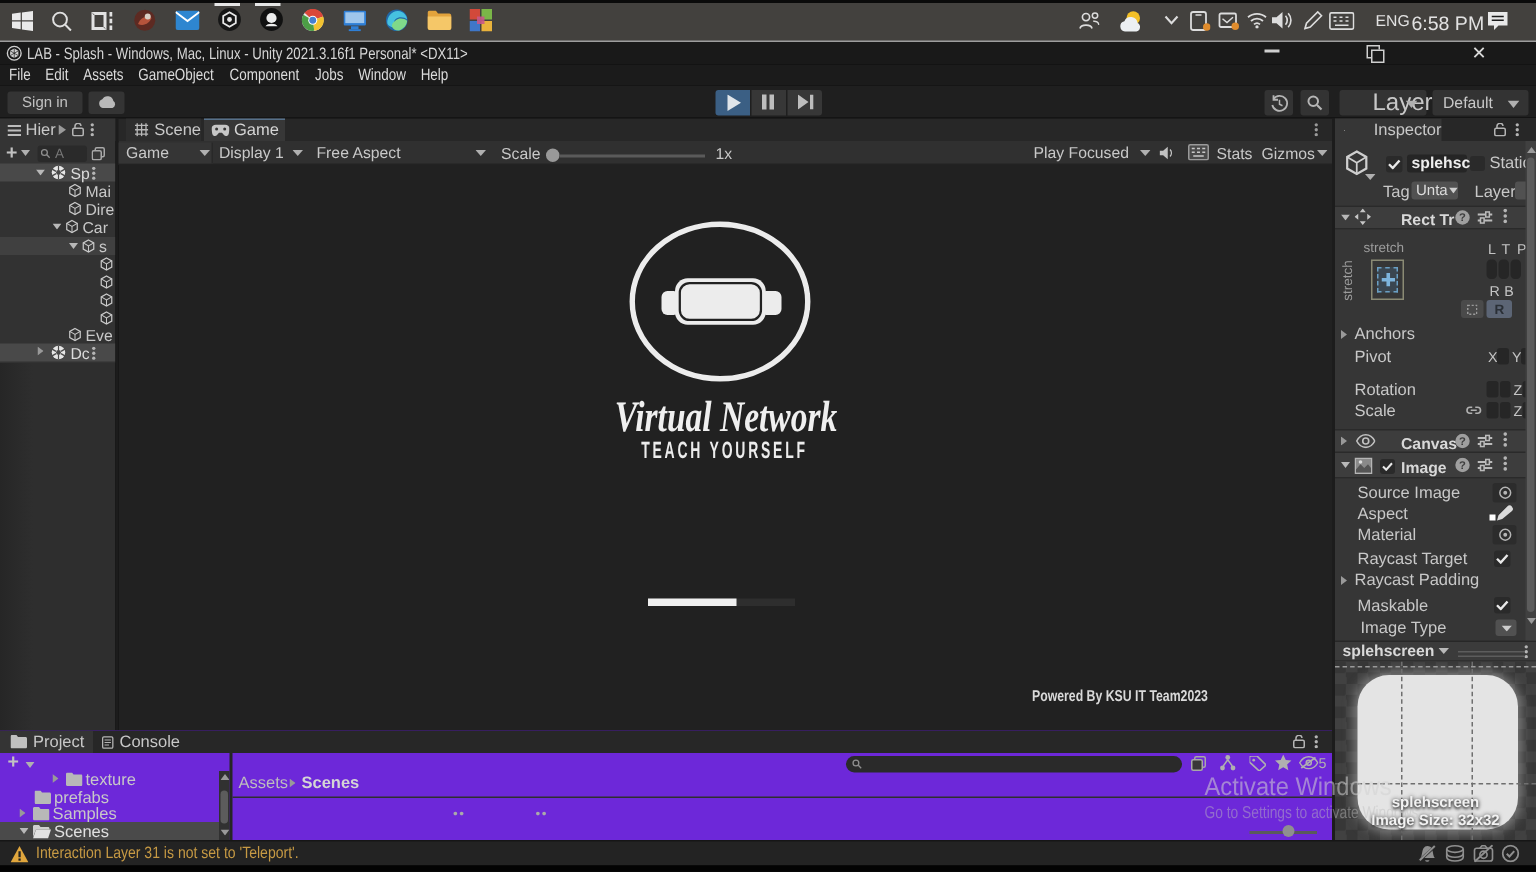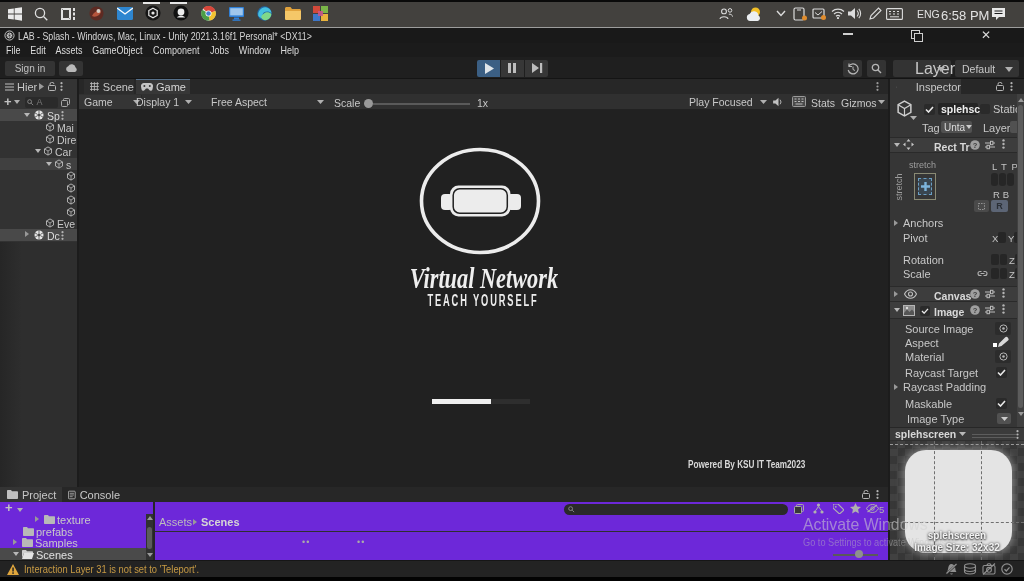--- a/index.html
+++ b/index.html
@@ -376,21 +376,21 @@
     <circle cx="1.5" cy="7.8" r="1.1" fill="#9a9a9a"></circle>
   </svg>
 
 <div class="abs" style="left:79px;top:94px;width:809px;height:16px;background:#303030;border-bottom:1px solid #222222;box-sizing:border-box;"></div>
 <div class="abs ctr" style="left:79px;top:95px;width:62px;height:14px;background:#353535;border-right:1px solid #282828;">
   <span class="txt" style="margin-left:5px;font-size:10.5px;">Game</span>
   <svg class="abs" style="left:54px;top:5px;" width="7" height="4" viewBox="0 0 7 4">
       <path d="M0 0h7L3.5 4z" fill="#b0b0b0"></path>
     </svg>
 </div>
-<div class="abs ctr" style="left:136px;top:95px;height:14px;">
+<div class="abs ctr" style="left:146px;top:95px;height:14px;">
   <span class="txt" style="font-size:10.5px;">Display 1</span>
   <svg style="margin-left:6px;" width="7" height="4" viewBox="0 0 7 4">
       <path d="M0 0h7L3.5 4z" fill="#b0b0b0"></path>
     </svg>
 </div>
 <div class="abs ctr" style="left:211px;top:95px;height:14px;">
   <span class="txt" style="font-size:10.5px;">Free Aspect</span>
 </div>
 <svg class="abs" style="left:317px;top:100px;" width="7" height="4" viewBox="0 0 7 4">
     <path d="M0 0h7L3.5 4z" fill="#b0b0b0"></path>

